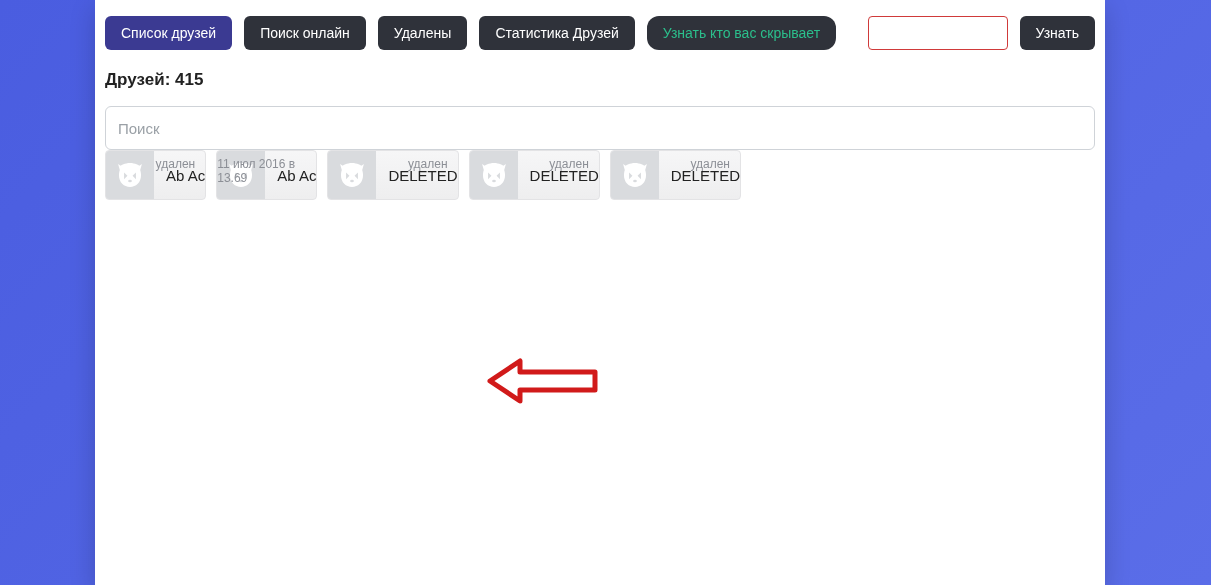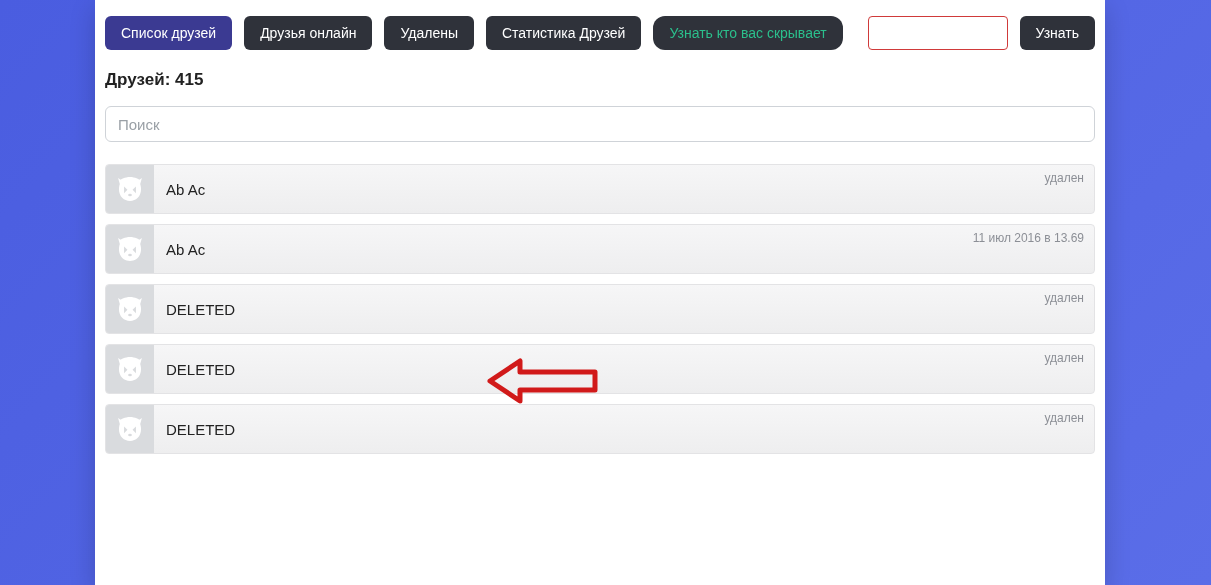--- a/index.html
+++ b/index.html
@@ -56,30 +56,29 @@
     font-size: 14px;
   }
   .count-line {
     font-size: 17px;
     font-weight: bold;
     color: #222;
     margin-bottom: 16px;
   }
   .search-input {
     width: 100%;
-    height: 36px;
+    height: 44px;
     border: 1px solid #cfd3d8;
     border-radius: 6px;
     padding: 0 12px;
     font-size: 15px;
     color: #555;
-    margin-bottom: 22px;
   }
   .search-input::placeholder { color: #9aa0a6; }
-  .list { display: flex; flex-direction: column; gap: 10px; }
+  .list { display: flex; gap: 10px; }
   .row {
     display: flex;
     align-items: center;
     background: linear-gradient(#f6f6f7, #eeeeef);
     border: 1px solid #e3e3e5;
     border-radius: 4px;
     height: 50px;
     position: relative;
   }
   .avatar-box {
@@ -113,21 +112,21 @@
     pointer-events: none;
   }
 </style>
 </head>
 <body>
 
 <div class="page-card">
 
   <div class="toolbar">
     <button class="btn active">Список друзей</button>
-    <button class="btn">Друзья онлайн</button>
+    <button class="btn">Поиск онлайн</button>
     <button class="btn">Удалены</button>
     <button class="btn">Статистика Друзей</button>
     <button class="btn special">Узнать кто вас скрывает</button>
     <div class="spacer"></div>
     <input class="code-input" type="text" value="" style="">
     <button class="btn">Узнать</button>
   </div>
 
   <div class="count-line">
     <span>Друзей: </span><span>415</span>

